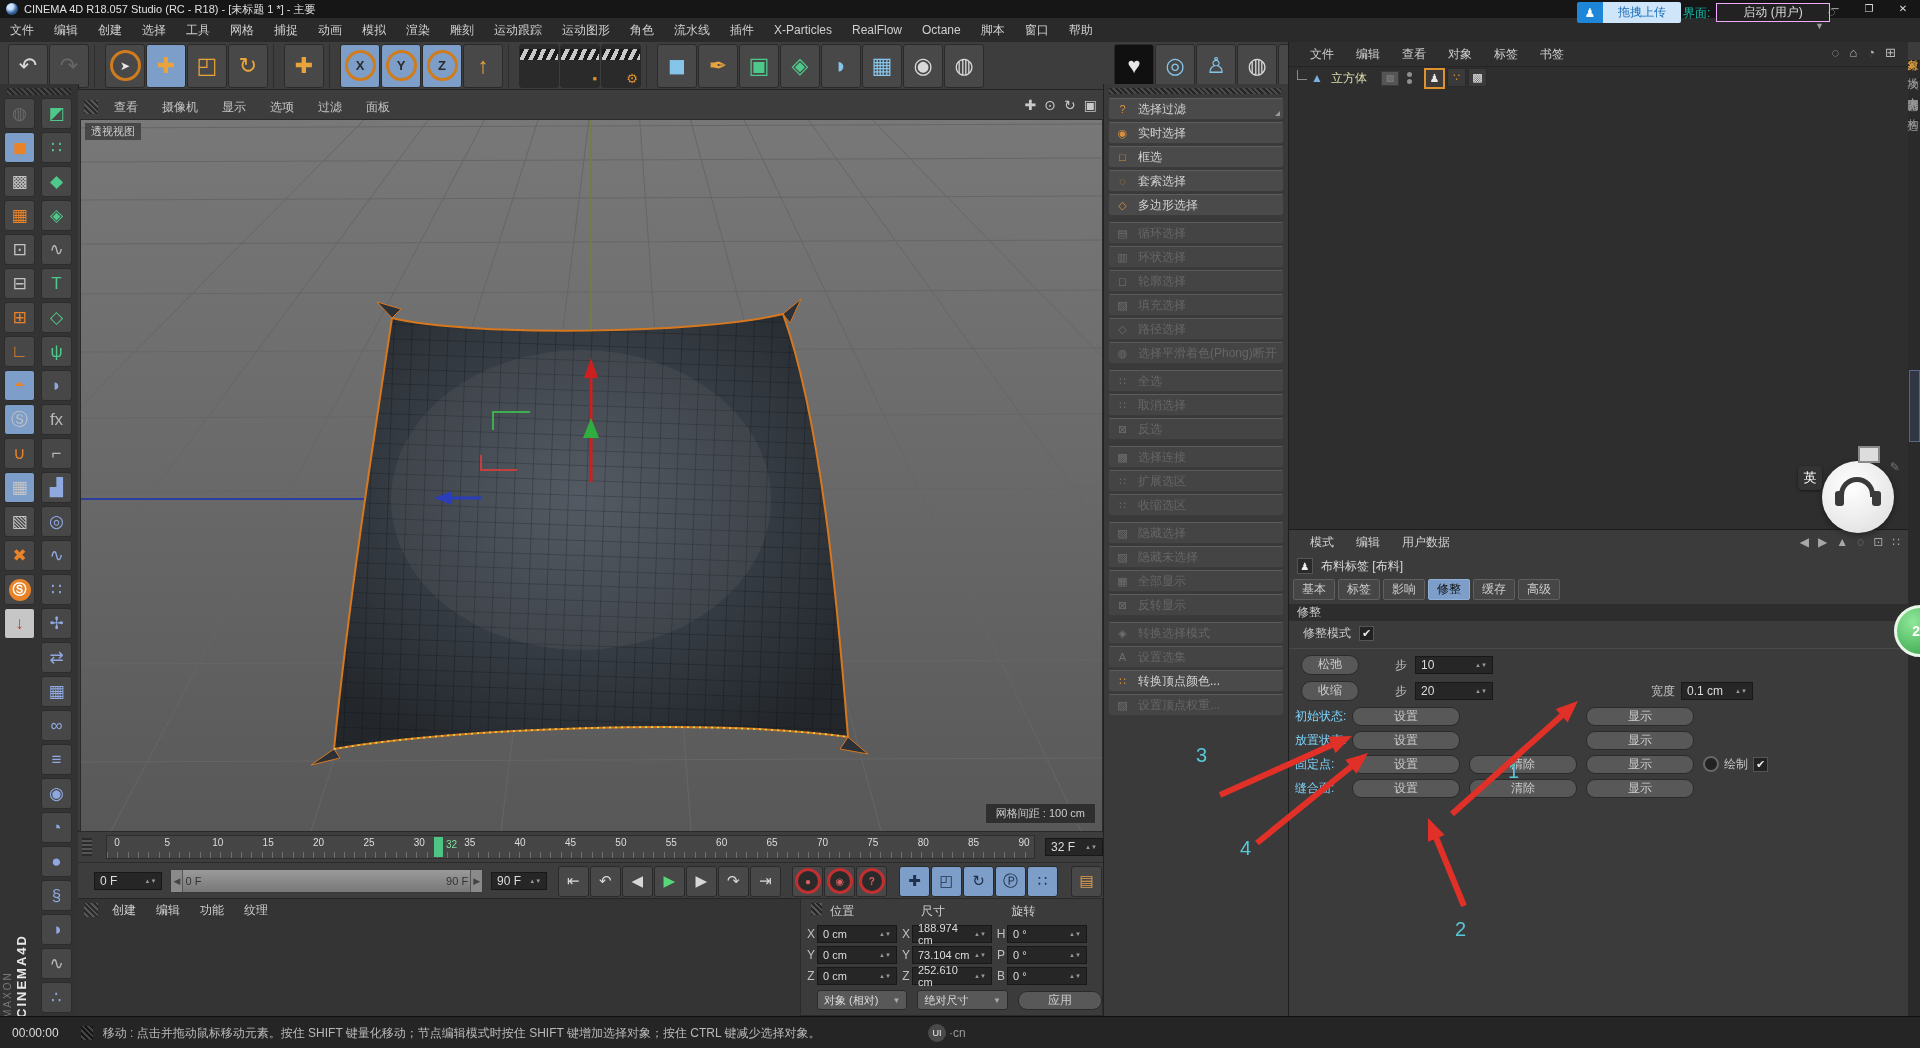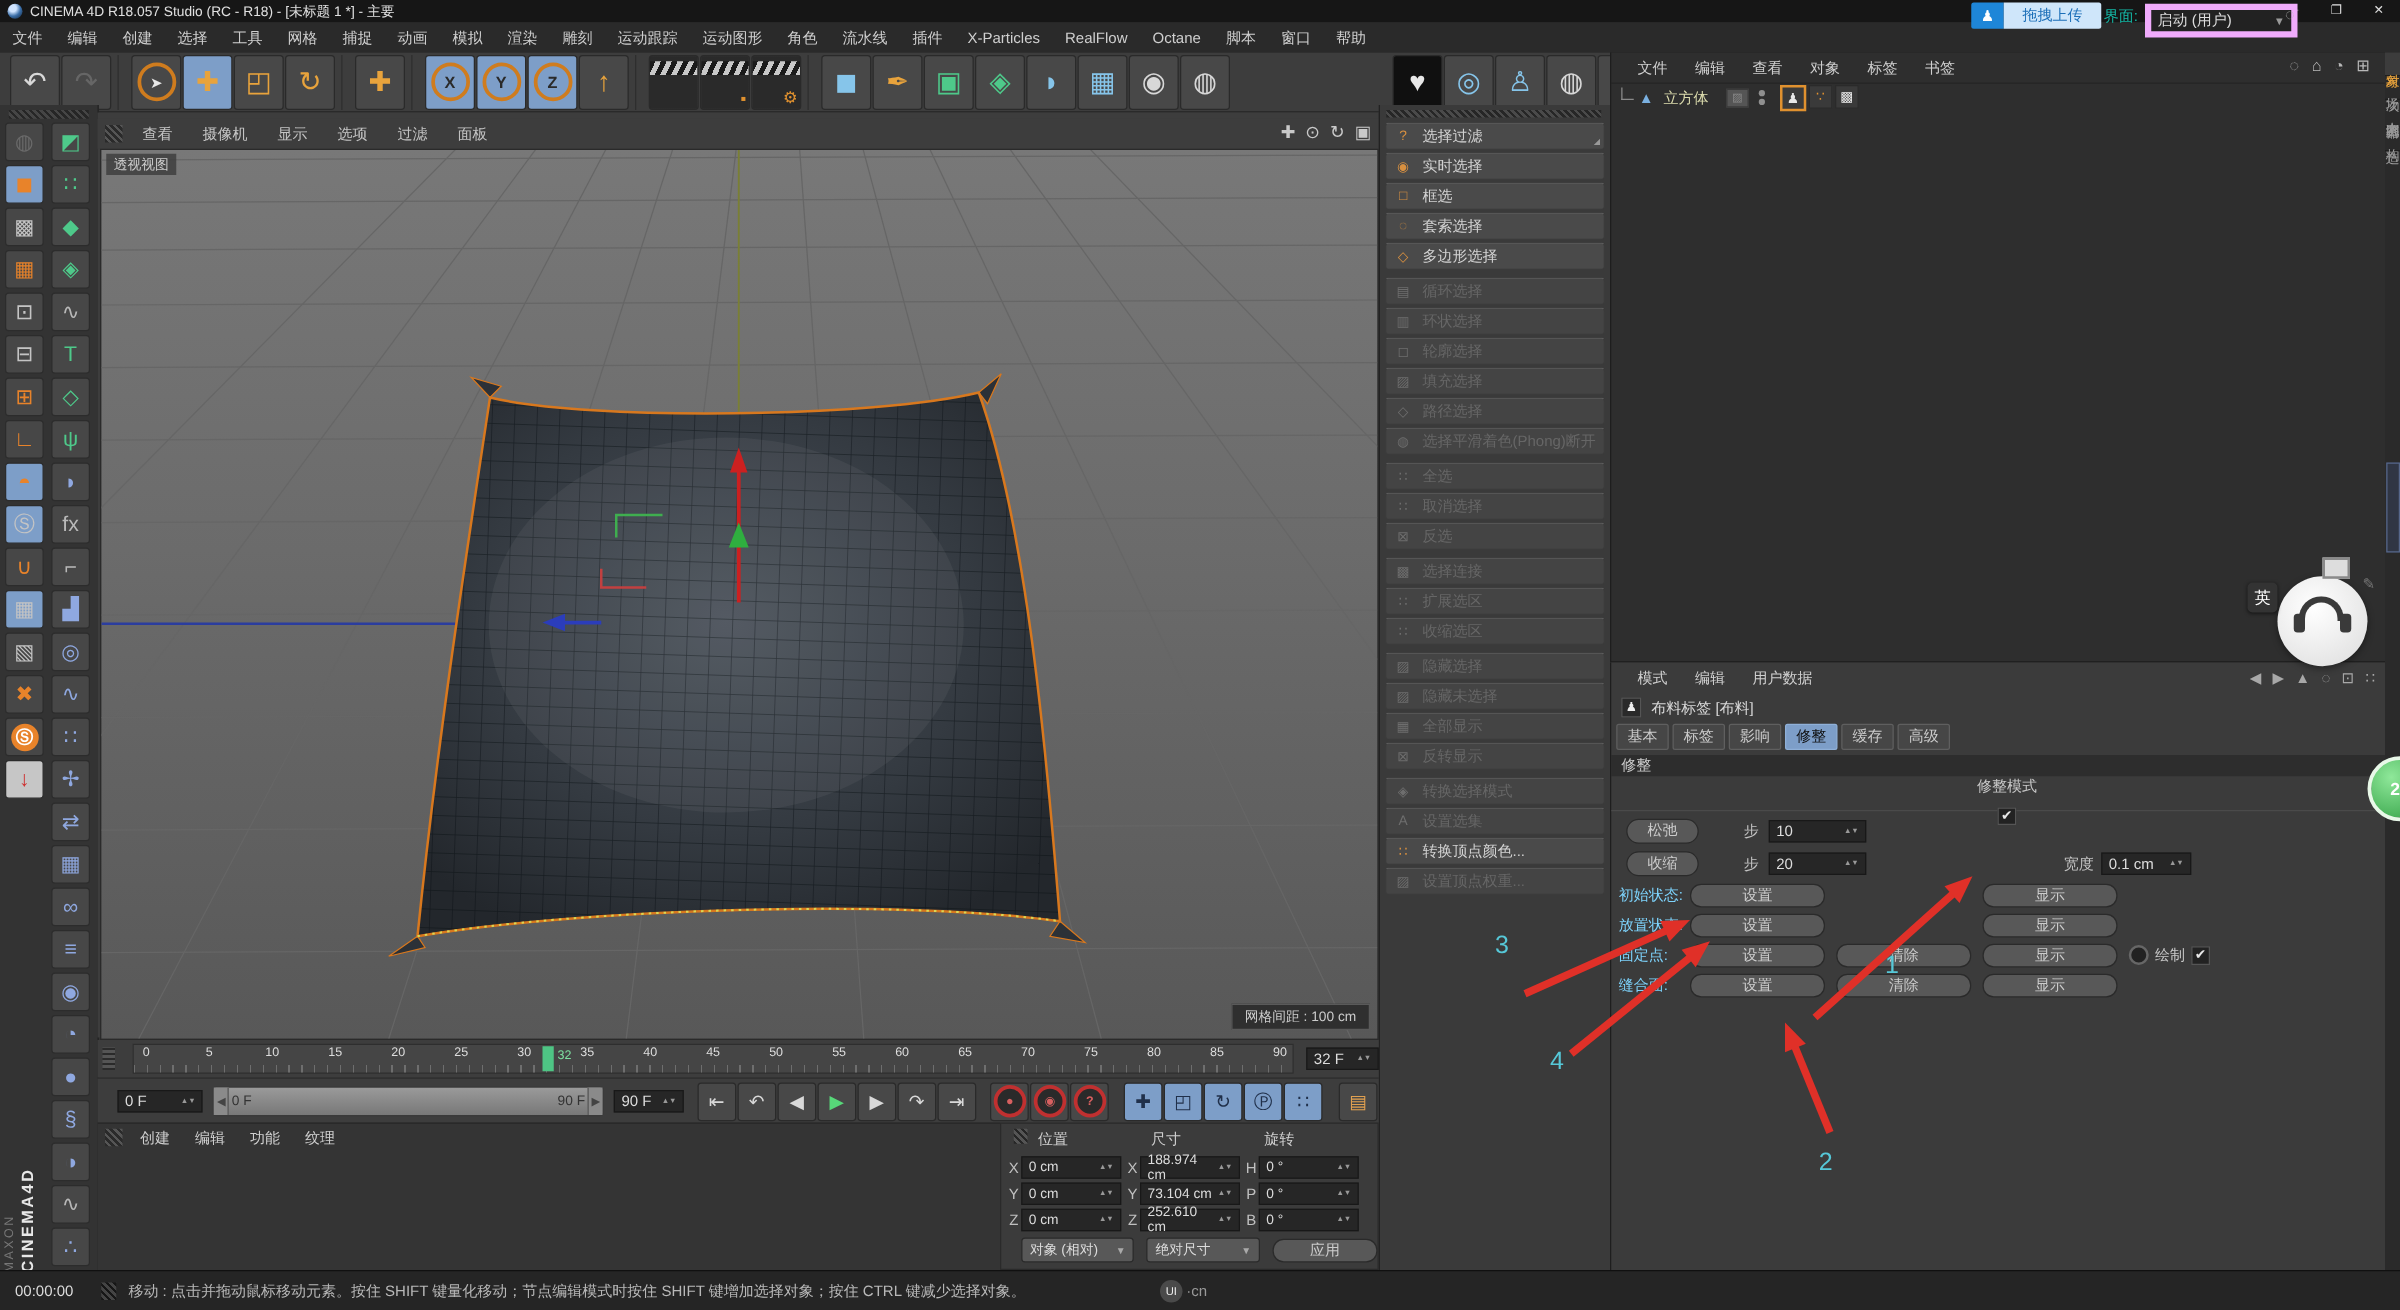--- a/index.html
+++ b/index.html
@@ -10,21 +10,21 @@
   .titlebar{left:0;top:0;width:1920px;height:18px;background:#161616;display:flex;align-items:center;color:#e0e0e0;font-size:11px;}
   .c4dlogo{width:12px;height:12px;border-radius:50%;margin:0 6px 0 6px;background:radial-gradient(circle at 35% 30%,#cfe4ff 0 25%,#3a6ea8 55%,#0d1c2e 100%);}
   .wbtns{margin-left:auto;display:flex;}
   .wbtn{width:34px;height:18px;text-align:center;line-height:17px;color:#ddd;font-size:10px;}
   .menubar{left:0;top:18px;width:1920px;height:24px;background:#2a2a2a;display:flex;align-items:center;border-bottom:1px solid #1c1c1c;}
   .menu-item{padding:0 10px;color:#cfcfcf;line-height:23px;white-space:nowrap;}
   .upload-wrap{position:absolute;left:1577px;top:2px;height:21px;display:flex;}
   .upload-ico{width:26px;height:21px;background:#1e86d8;color:#fff;display:flex;align-items:center;justify-content:center;font-size:12px;border-radius:2px 0 0 2px;}
   .upload-btn{width:78px;height:21px;background:#cfe6fa;color:#1c6fb8;display:flex;align-items:center;justify-content:center;border-radius:0 2px 2px 0;font-size:12px;}
   .iface-label{position:absolute;left:1683px;top:5px;color:#14b8a6;}
-  .iface-dd{position:absolute;left:1716px;top:3px;width:102px;height:17px;background:#222;border:5px solid #f0abfc;display:flex;align-items:center;padding:0 5px;color:#ddd;}
+  .iface-dd{position:absolute;left:1716px;top:3px;width:102px;height:17px;background:#222;border:1px solid #f0abfc;display:flex;align-items:center;padding:0 5px;color:#ddd;flex-direction:column;}
   .iface-dd .dar{margin-left:auto;color:#999;font-size:9px;}
   .searchglyph{position:absolute;left:1828px;top:4px;color:#bbb;font-size:13px;}
   
   .toolbar{left:0;top:42px;width:1288px;height:48px;background:#3d3d3d;border-bottom:1px solid #242424;display:flex;align-items:center;padding-left:8px;box-sizing:border-box;}
   .ttile{width:38px;height:42px;background:#484848;border:1px solid #2a2a2a;border-radius:3px;margin-right:1px;display:flex;align-items:center;justify-content:center;font-size:22px;color:#d8d8d8;flex:0 0 auto;}
   .ttile.dim{color:#666;}
   .ttile.active{background:#7d9ec8;}
   .ttile.sep{width:6px;background:transparent;border:none;border-left:1px solid #2e2e2e;border-radius:0;margin:0 4px;height:44px;}
   .ttile.gap{width:128px;background:transparent;border:none;}
   .t-gold{color:#e8a33c;}
@@ -99,21 +99,21 @@
   .attr{left:1288px;top:530px;width:620px;height:486px;background:#3b3b3b;border-left:1px solid #1e1e1e;box-sizing:border-box;}
   .attr-menu{display:flex;align-items:flex-end;height:24px;padding-left:10px;}
   .attr-menu .menu-item{padding:0 11px;}
   .attr-icons{position:absolute;right:8px;top:5px;display:flex;gap:9px;color:#a8a8a8;font-size:12px;}
   .attr-title{display:flex;align-items:center;gap:8px;height:24px;padding-left:8px;color:#d8d8d8;}
   .cloth-ico{width:14px;height:14px;background:#2a2a2a;border:1px solid #555;color:#eee;font-size:10px;display:flex;align-items:center;justify-content:center;}
   .atabs{display:flex;padding-left:4px;height:22px;align-items:center;}
   .atab{border:1px solid #5f5f5f;background:#464646;color:#ccc;padding:1px 8px;margin-right:3px;border-radius:2px;}
   .atab.active{background:#7d9ec8;color:#101010;border-color:#8fb0d8;}
   .asection{height:17px;background:#2d2d2d;color:#ccc;padding-left:8px;line-height:17px;margin-top:4px;}
-  .amode{display:flex;align-items:center;gap:8px;height:24px;padding-left:14px;flex-direction:column;}
+  .amode{display:flex;align-items:center;gap:8px;height:24px;padding-left:14px;}
   .chk{width:13px;height:13px;background:#222;border:1px solid #555;color:#e8e8e8;font-size:11px;text-align:center;line-height:12px;}
   .ahr{border:none;border-top:1px solid #4a4a4a;margin:3px 0;}
   .arow{display:flex;align-items:center;height:26px;padding-left:6px;}
   .pillbtn{background:#585858;border:1px solid #2a2a2a;border-radius:10px;color:#ccc;text-align:center;height:18px;line-height:17px;}
   .relaxbtn{width:56px;margin-right:36px;}
   .steplabel{width:20px;color:#c4c4c4;}
   .well{background:#262626;border:1px solid #181818;color:#ddd;height:18px;display:flex;align-items:center;padding:0 5px;box-sizing:border-box;}
   .spin{margin-left:auto;color:#999;font-size:6px;line-height:6px;display:flex;flex-direction:column;}
   .stepwell{width:78px;}
   .widthlabel{margin-left:158px;color:#c4c4c4;margin-right:6px;}

